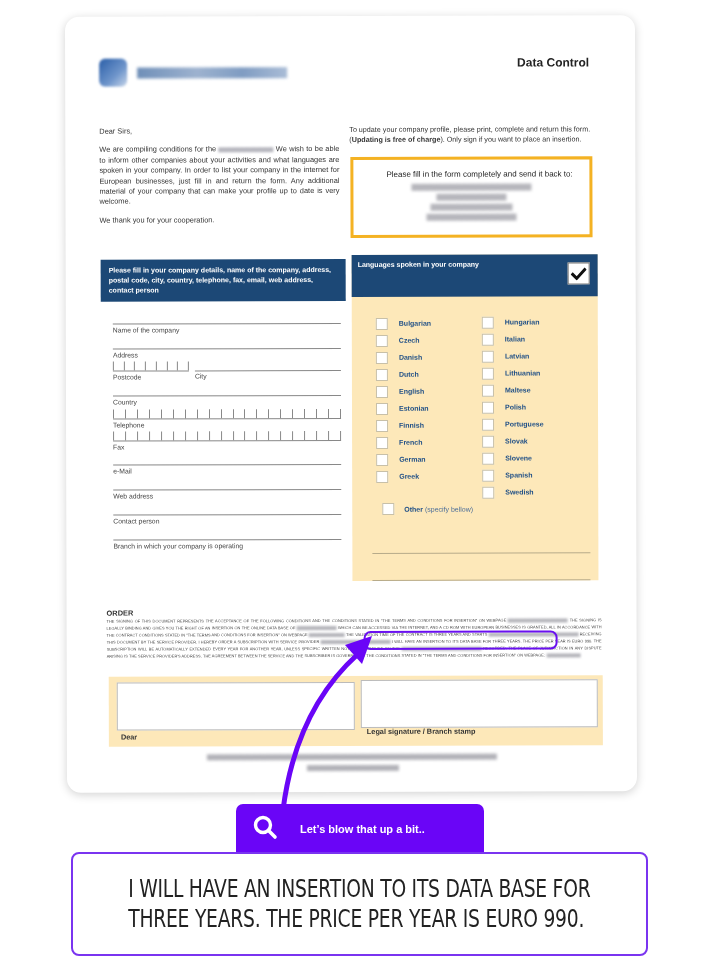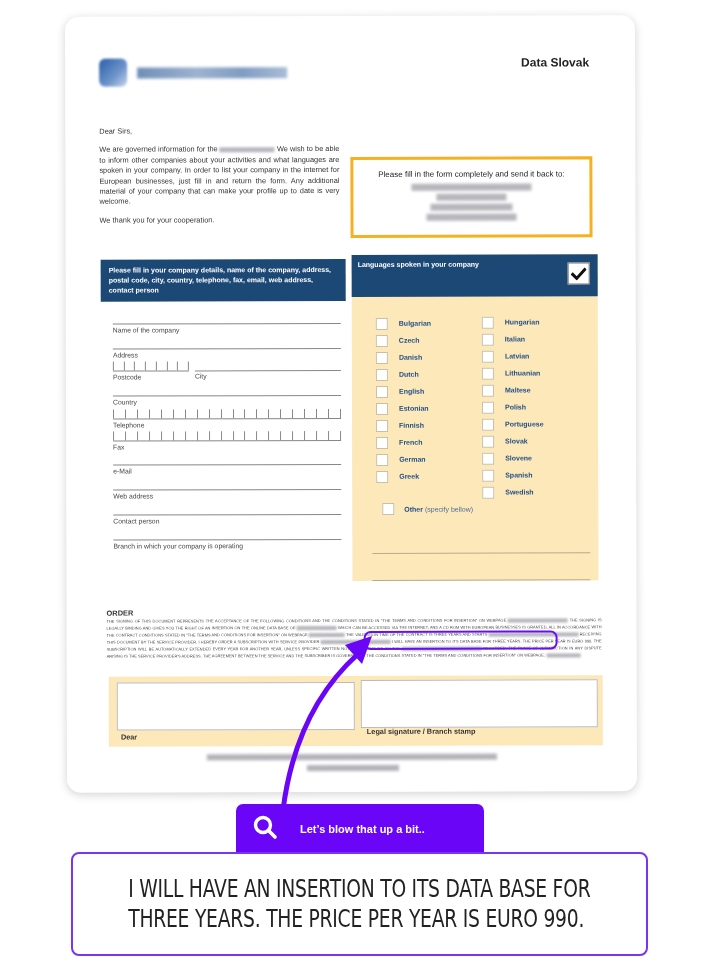--- a/index.html
+++ b/index.html
@@ -29,21 +29,21 @@
 
   .letter-left { position: absolute; left: 34px; top: 110px; width: 240px; font-size: 7.4px; line-height: 10.4px; color: #333; text-align: justify; }
   .letter-left p { margin: 0 0 8px 0; }
   .blur-inline { display: inline-block; width: 55px; height: 5px; background: #b8b8c0; filter: blur(1.2px); vertical-align: middle; }
 
   .letter-right { position: absolute; left: 284px; top: 109px; width: 250px; font-size: 7.2px; line-height: 10px; color: #333; }
   .address-box {
     position: absolute; left: 285px; top: 141px; width: 236px; height: 75px;
     border: 3px solid #f4b223; background: #fff;
   }
-  .address-box .ab-title { text-align: center; font-size: 8px; color: #222; margin-top: 10px; }
+  .address-box .ab-title { text-align: left; font-size: 8px; color: #222; margin-top: 10px; padding-left: 33px; }
   .blur-line { margin: 3px auto 0; height: 7px; background: #b6b6bc; filter: blur(1.4px); }
 
   .blue-header { background: #1c4876; color: #fff; font-weight: bold; }
   .company-panel { position: absolute; left: 35px; top: 243px; width: 245px; }
   .company-panel .blue-header { font-size: 7px; line-height: 10px; padding: 6px 8px 5px; height: 31px; }
   .field { position: relative; margin-left: 12px; width: 228px; }
   .field .line { border-top: 1px solid #888; }
   .field .lbl { font-size: 6.8px; color: #444; margin-top: 2px; }
   .boxes { display: flex; height: 9px; border-bottom: 1px solid #888; }
   .boxes span { flex: 1; border-left: 1px solid #888; }
@@ -99,32 +99,35 @@
   }
 </style>
 </head>
 <body>
 
 <div class="page">
   <div class="logo">
     <div class="logo-mark"></div>
     <div class="logo-text"></div>
   </div>
-  <div class="doc-title">Data Slovak</div>
+  <div class="doc-title">Data Control</div>
 
   <div class="letter-left">
     <p>Dear Sirs,</p>
     <p>
-      <span>We are governed information for the</span>
+      <span>We are compiling conditions for the</span>
       <span class="blur-inline"></span>
       <span>We wish to be able to inform other companies about your activities and what languages are spoken in your company. In order to list your company in the internet for European businesses, just fill in and return the form. Any additional material of your company that can make your profile up to date is very welcome.</span>
     </p>
     <p>We thank you for your cooperation.</p>
   </div>
 
+  <div class="letter-right">
+    <span>To update your company profile, please print, complete and return this form.</span><br>(<b>Updating is free of charge</b><span>). Only sign if you want to place an insertion.</span>
+  </div>
 
   <div class="address-box">
     <div class="ab-title">Please fill in the form completely and send it back to:</div>
     <div class="blur-line" style="width:120px;margin-top:5px"></div>
     <div class="blur-line" style="width:70px"></div>
     <div class="blur-line" style="width:82px"></div>
     <div class="blur-line" style="width:90px"></div>
   </div>
 
   <div class="company-panel">

